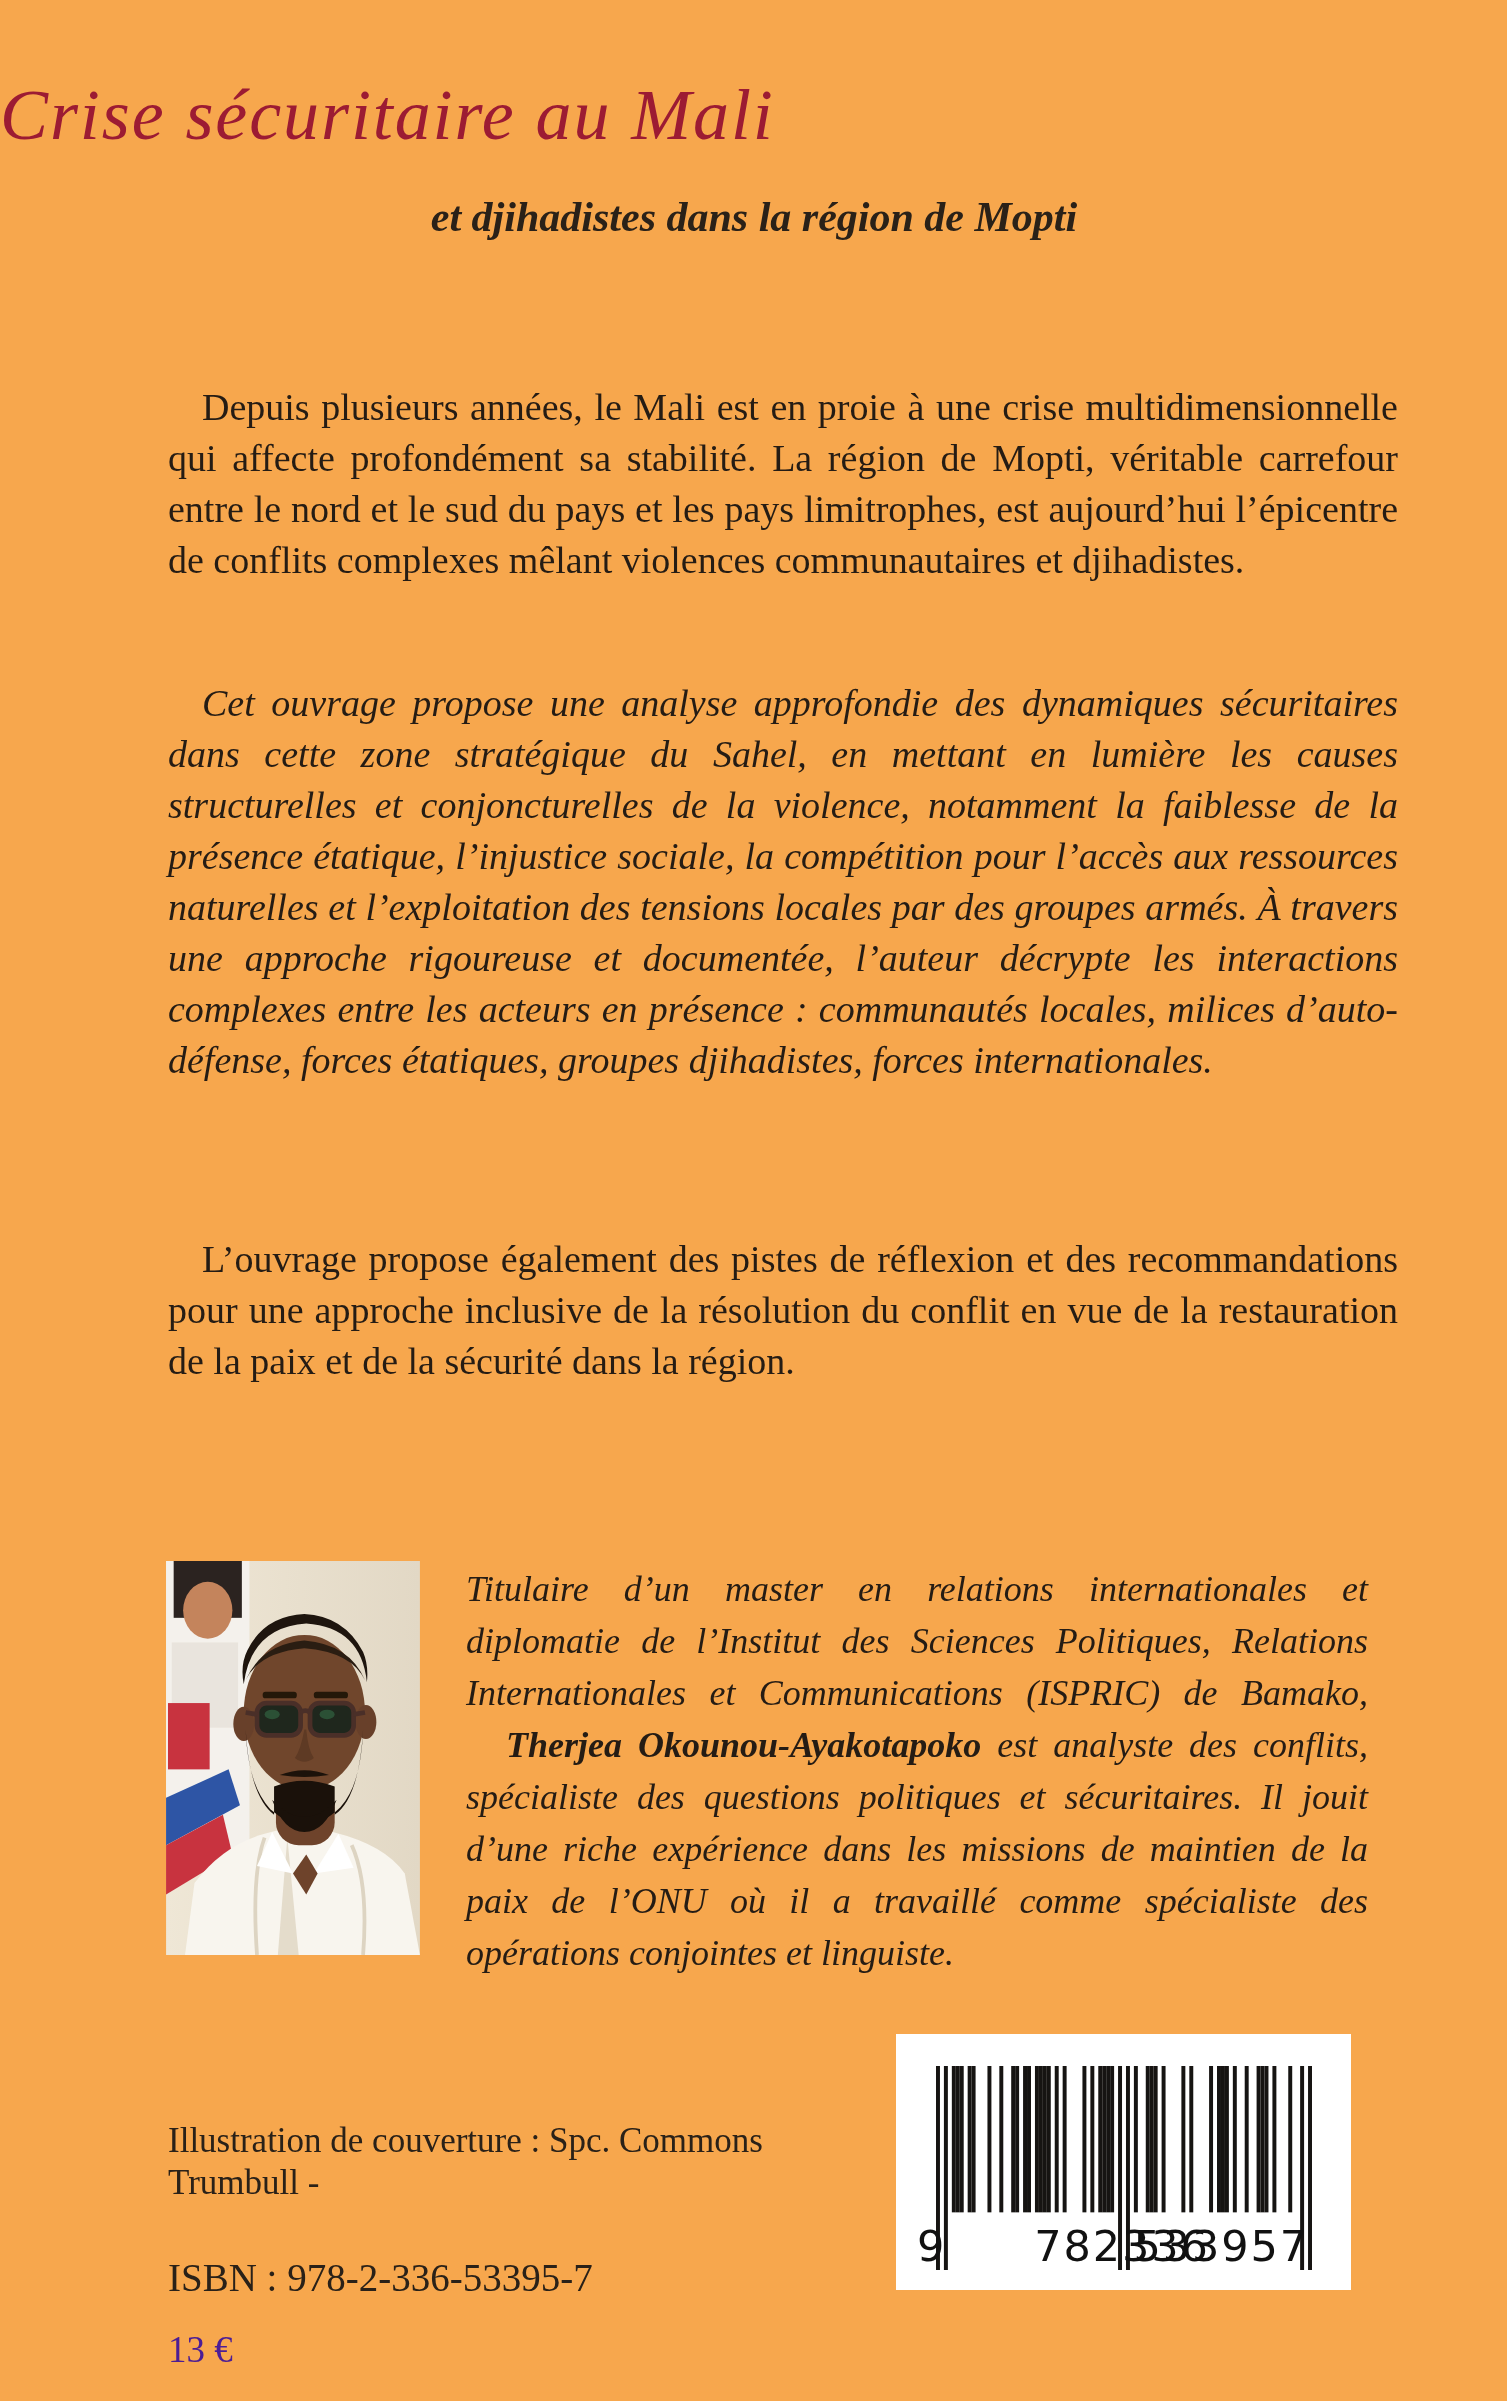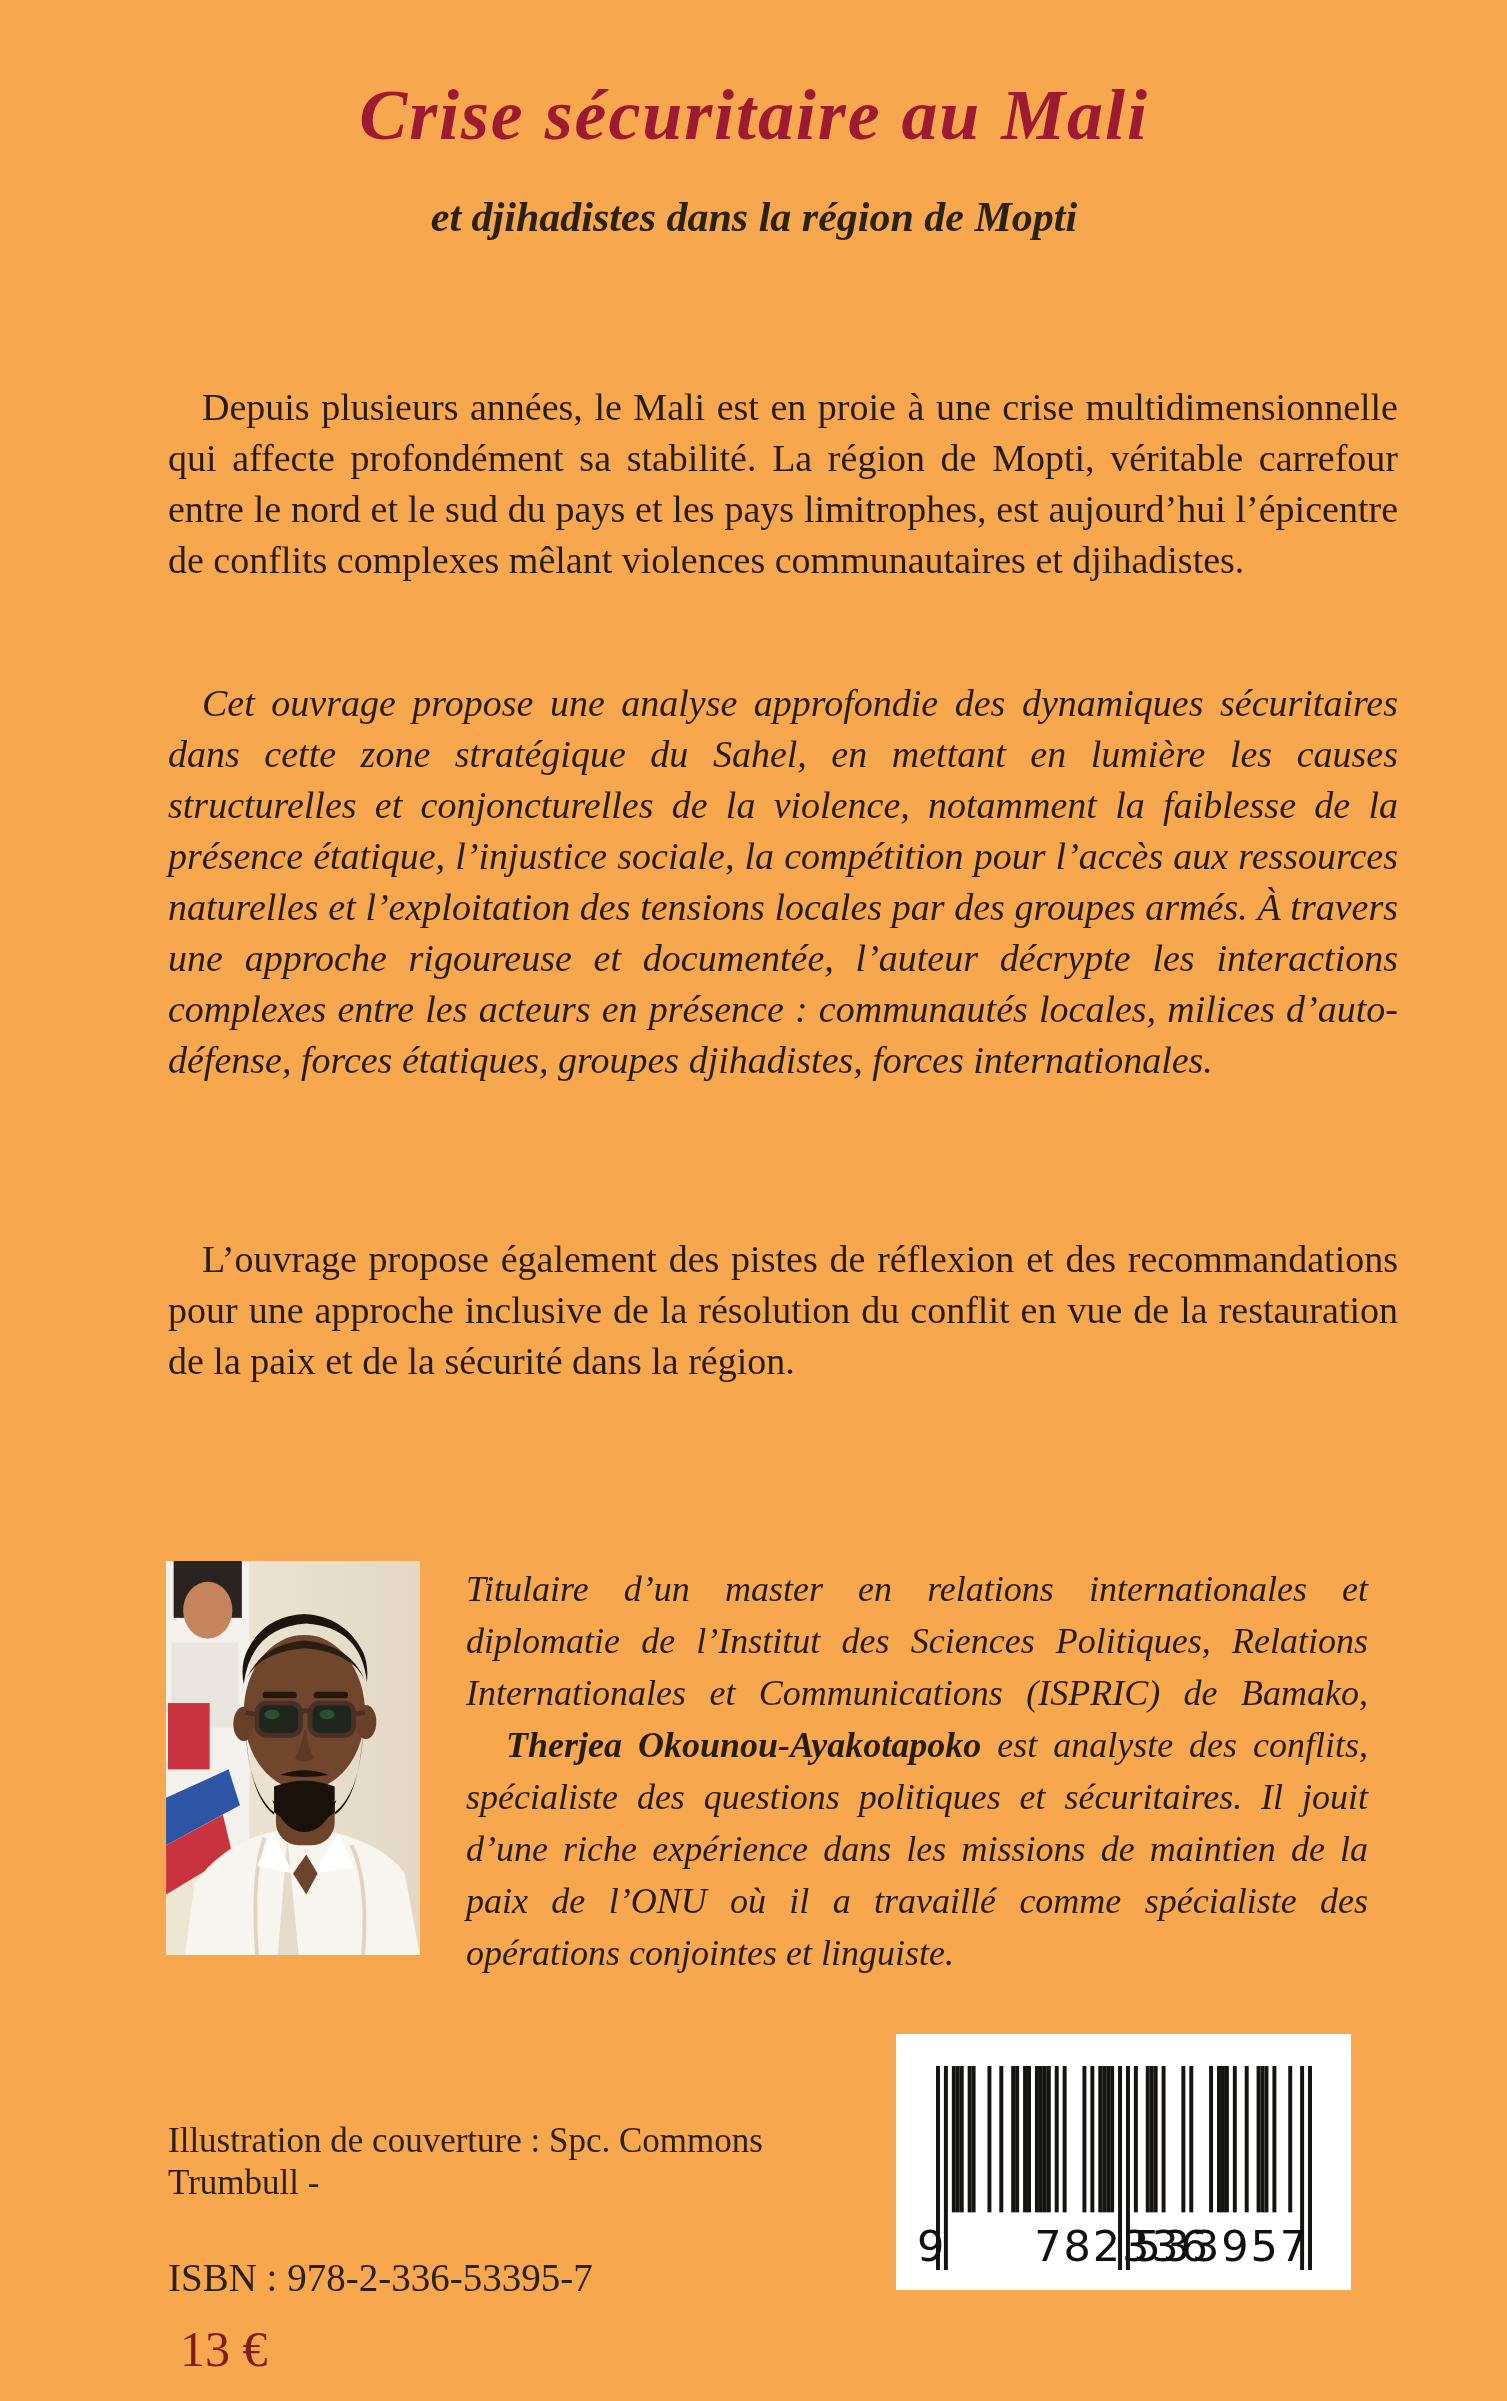--- a/index.html
+++ b/index.html
@@ -6,23 +6,22 @@
   .page{
     position:relative;
     width:1508px;height:2402px;
     background:#F7A74D;
     overflow:hidden;
     font-family:"Liberation Serif", serif;
     color:#261D15;
   }
   .book-title{
     position:absolute;left:0;top:79px;width:100%;
-    text-align:center;
     font-size:72px;line-height:72px;
-    font-weight:700;font-style:italic;
+    font-weight:400;font-style:italic;
     letter-spacing:1.9px;
     color:#9C1B33;
   }
   .book-subtitle{
     position:absolute;left:0;top:187px;width:100%;
     text-align:center;
     font-size:42px;line-height:61px;
     font-weight:700;font-style:italic;
     color:#2A2118;
   }
@@ -50,23 +49,23 @@
     position:absolute;left:168px;top:2120px;width:719px;
     font-size:35px;line-height:42px;
     color:#2A2118;
   }
   .isbn{
     position:absolute;left:168px;top:2254px;
     font-size:39px;line-height:47px;
     color:#2A2118;
   }
   .price{
-    position:absolute;left:180px;top:2320px;
-    font-size:50px;line-height:59px;
-    color:#7f1d1d;
+    position:absolute;left:168px;top:2320px;
+    font-size:37px;line-height:59px;
+    color:#4c1d95;
   }
   .barcode-box{
     position:absolute;left:896px;top:2034px;
     width:455px;height:256px;
     background:#FFFFFF;
   }
   .barcode-bars{
     position:absolute;left:40px;top:32px;
     width:376px;height:204px;
   }

